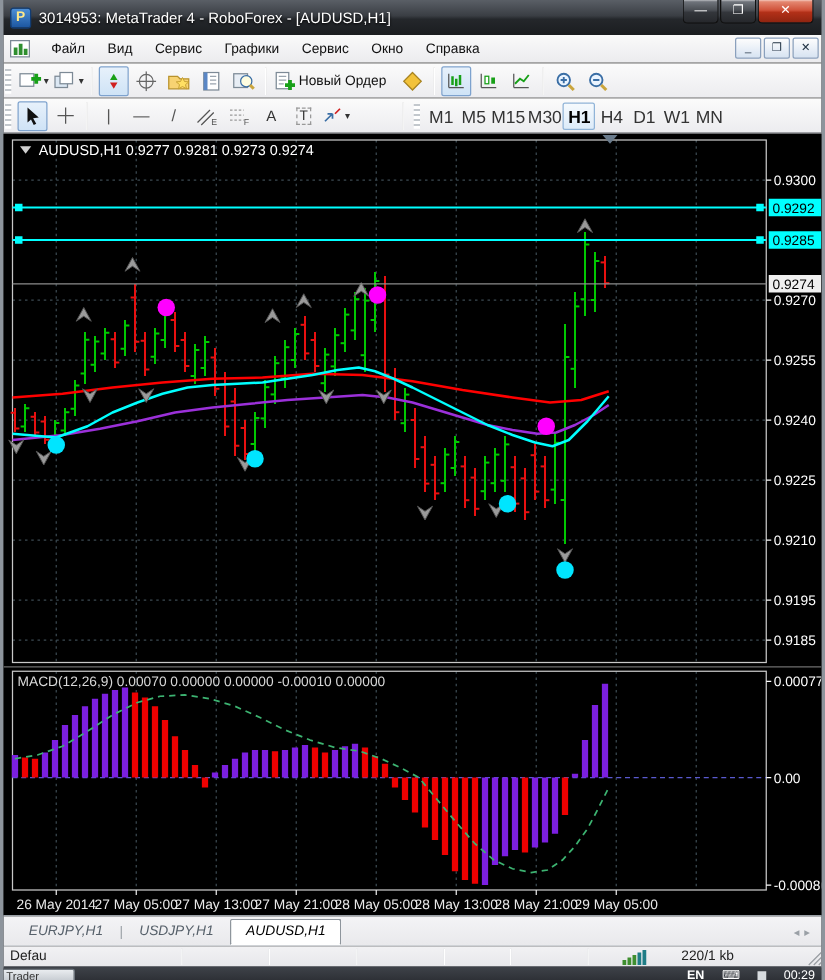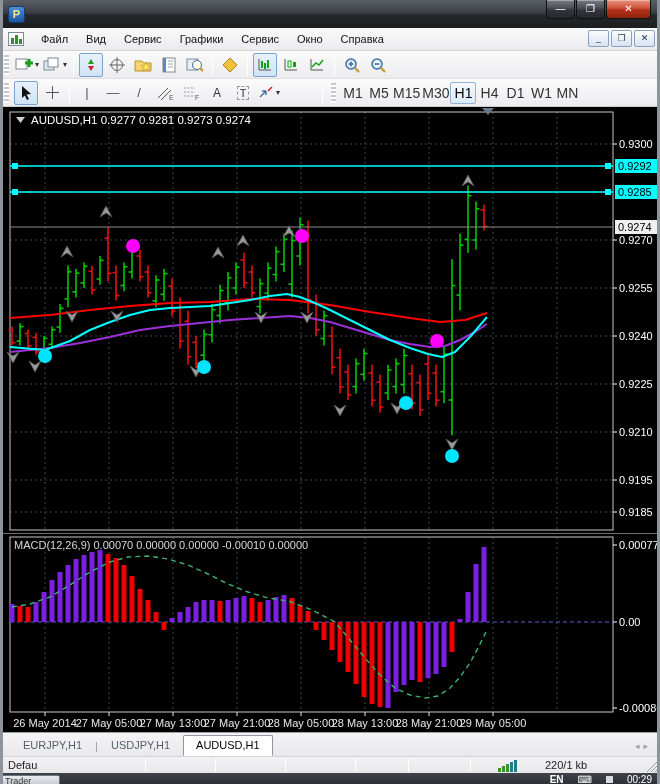--- a/index.html
+++ b/index.html
@@ -44,28 +44,28 @@
   .grip { width:5px; height:20px; margin:0 4px;
     background:repeating-linear-gradient(180deg,#c3c8cd 0 2px,#fff 2px 4px); }
   .tbtn { min-width:24px; height:24px; display:flex; align-items:center; justify-content:center;
     border:1px solid transparent; border-radius:2px; margin:0 1px; font-size:11px; color:#222; cursor:default; }
   .tbtn.pressed { background:linear-gradient(#e7f1fb,#cfe3f6); border-color:#7da2ce; }
   .tbtn .dd { font-size:8px; color:#333; margin-left:2px; }
   .tsep { width:1px; height:22px; background:#c6c6c6; border-right:1px solid #fff; margin:0 4px; }
   .tlabel { font-size:11px; color:#111; margin:0 6px 0 2px; white-space:nowrap; }
   .tf { min-width:26px; height:22px; font-size:14px; color:#333; display:flex; align-items:center;
     justify-content:center; border:1px solid transparent; border-radius:2px; }
-  .tf.active { background:linear-gradient(#f6fafd,#dcebf9); border-color:#90b4d8; color:#000; }
+  .tf.active { background:linear-gradient(#f6fafd,#dcebf9); border-color:#90b4d8; color:#000;font-weight:bold; }
   .glyph { font-size:13px; color:#555; }
   
   #chart-region { position:absolute; left:-3px; top:107px; width:660px; height:625px; background:#000; }
   
   .tabbar { position:absolute; left:-3px; top:732px; width:660px; height:24px;
     background:linear-gradient(#f4f4f6,#e9e9ec); border-top:1px solid #9aa0a6; display:flex; align-items:flex-end; }
-  .tab { font-size:11px; color:#56606a; padding:3px 12px 4px; border:1px solid transparent; margin-bottom:0; }
+  .tab { font-size:11px; color:#56606a; padding:3px 12px 4px; border:1px solid transparent; margin-bottom:0;font-style:italic; }
   .tab.active { background:#fff; color:#000; border:1px solid #8e959c; border-bottom-color:#fff; border-radius:2px 2px 0 0; }
   .tabsep { color:#9aa0a6; font-size:11px; padding-bottom:4px; }
   .tabarrows { position:absolute; right:8px; bottom:5px; font-size:9px; color:#9aa0a6; letter-spacing:4px; }
   
   .statusbar { position:absolute; left:-3px; top:756px; width:660px; height:18px;
     background:linear-gradient(#f2f2f4,#e7e7ea); border-top:1px solid #cfd2d6;
     font-size:11px; color:#222; }
   .statusbar .cell-sep { position:absolute; top:2px; width:1px; height:13px; background:#c3c6ca; border-right:1px solid #fff; }
   #profile-label { position:absolute; left:8px; top:2px; }
   #traffic-label { position:absolute; left:545px; top:2px; }
@@ -83,20 +83,21 @@
 </style>
 </head>
 <body>
 
 <div id="screen">
 
   <div class="titlebar">
     <div class="app-ico">
         <span>P</span>
       </div>
+    <div class="txt">3014953: MetaTrader 4 - RoboForex - [AUDUSD,H1]</div>
   </div>
   <div class="winbtns">
     <div class="wbtn">—</div>
     <div class="wbtn">❐</div>
     <div class="wbtn close">✕</div>
   </div>
 
   <div class="menubar">
     <div class="mdi-ico">
       <i style="left:2px;height:6px"></i>
@@ -162,20 +163,28 @@
         </svg>
     </div>
     <div class="tbtn">
       <svg width="18" height="16">
           <rect x="1" y="2" width="11" height="11" fill="#e8eef5" stroke="#7d8a96"></rect>
           <circle cx="11" cy="8" r="4.5" fill="#fffde0" stroke="#3a6ea5"></circle>
           <path d="M14 11l3 3" stroke="#caa53d" stroke-width="2.5"></path>
         </svg>
     </div>
     <div class="tsep"></div>
+    <div class="tbtn">
+      <svg width="18" height="16">
+          <rect x="2" y="1" width="10" height="13" fill="#fff" stroke="#7d8a96"></rect>
+          <path d="M4 4h6M4 7h6M4 10h4" stroke="#9aa4ae"></path>
+          <path d="M9 11h8M13 7v8" stroke="#18a018" stroke-width="3"></path>
+        </svg>
+      <span class="tlabel">Новый Ордер</span>
+    </div>
     <div class="tbtn">
       <svg width="16" height="16">
           <path d="M8 1 15 8 8 15 1 8Z" fill="#f2c23a" stroke="#a8831f"></path>
         </svg>
     </div>
     <div class="tsep"></div>
     <div class="tbtn pressed">
       <svg width="16" height="16">
           <path d="M2 13h12M2 13V2" stroke="#555"></path>
           <path d="M5 4v7M8 6v6M11 3v8" stroke="#18a018" stroke-width="2"></path>

